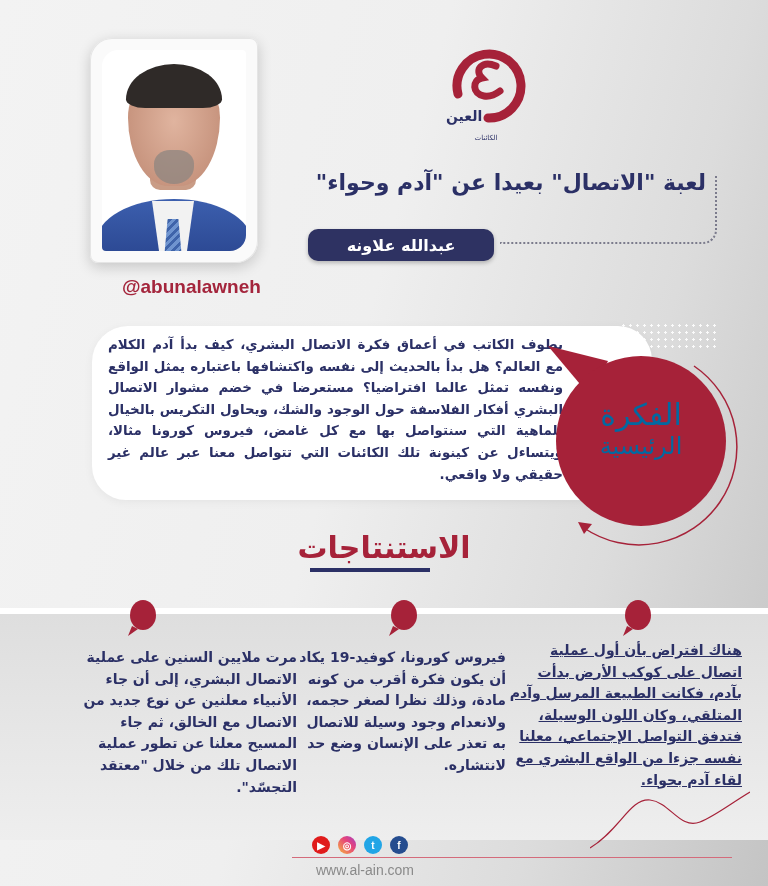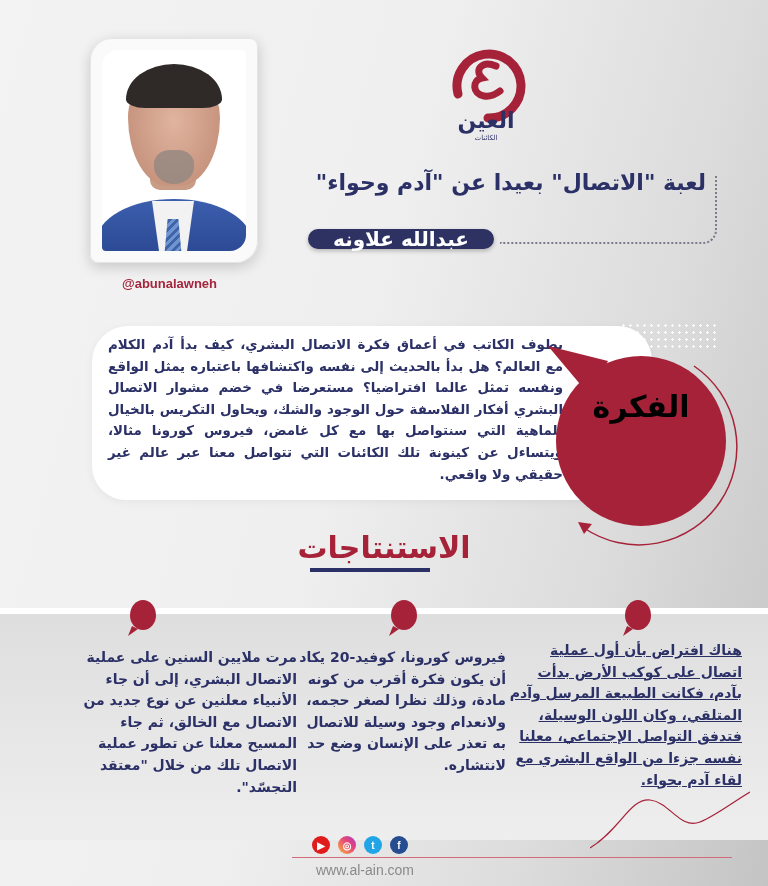--- a/index.html
+++ b/index.html
@@ -59,49 +59,49 @@
   }
   .photo .beard {
     position: absolute; left: 52px; top: 100px; width: 40px; height: 34px;
     background: #8d8580;
     border-radius: 40% 40% 50% 50%;
     opacity: 0.75;
   }
   .handle {
     left: 122px; top: 276px;
     font-family: "Liberation Sans", sans-serif;
-    font-weight: bold; font-size: 13px; color: #a4253c;
+    font-weight: bold; font-size: 19px; color: #a4253c;
   }
 
   
   .logo { left: 438px; top: 36px; width: 100px; height: 110px; }
   .logo-text {
-    left: 446px; top: 108px; width: 80px; text-align: center;
-    font-weight: bold; font-size: 22px; color: #2b3066; direction: rtl;
+    left: 446px; top: 108px; width: 80px; text-align: left;
+    font-weight: bold; font-size: 14px; color: #2b3066; direction: rtl;
   }
   .logo-sub {
     left: 446px; top: 134px; width: 80px; text-align: center;
     font-size: 7px; color: #2b3066; direction: rtl;
   }
 
   
   .title {
     right: 62px; top: 170px;
     direction: rtl; font-weight: bold; font-size: 22px; color: #2b3066;
     white-space: nowrap;
   }
   .title-bracket {
     left: 500px; top: 176px; width: 217px; height: 68px;
     border-right: 2px dotted #7b7b8c; border-bottom: 2px dotted #7b7b8c;
     border-bottom-right-radius: 14px;
   }
   .author-pill {
-    left: 308px; top: 229px; width: 186px; height: 20px;
+    left: 308px; top: 229px; width: 186px; height: 32px;
     background: #2e3262; border-radius: 10px;
-    color: #fff; font-weight: bold; font-size: 20px;
+    color: #fff; font-weight: bold; font-size: 16px;
     display: flex; align-items: center; justify-content: center; direction: rtl;
     box-shadow: 0 2px 4px rgba(0,0,0,0.25);
   }
 
   
   .idea-box {
     left: 92px; top: 326px; width: 560px; height: 174px;
     background: #ffffff; border-radius: 36px 34px 0 34px;
     box-shadow: 0 2px 10px rgba(0,0,0,0.05);
   }
@@ -121,22 +121,22 @@
   }
   .idea-tail {
     left: 548px; top: 346px; width: 60px; height: 50px;
     background: #a62239;
     clip-path: polygon(0 0, 100% 30%, 70% 100%);
   }
   .idea-ring {
     left: 544px; top: 346px; width: 200px; height: 200px;
   }
   .idea-label {
-    left: 566px; top: 390px; width: 150px; text-align: center;
-    color: #000000; font-weight: bold; direction: rtl; line-height: 1.15;
+    left: 566px; top: 398px; width: 150px; text-align: center;
+    color: #0369a1; font-weight: normal; direction: rtl; line-height: 1.15;
   }
   .idea-label .l1 { font-size: 30px; display: block; }
   .idea-label .l2 { font-size: 24px; display: block; }
 
   
   .concl-title {
     left: 0; width: 768px; top: 530px; text-align: center;
     direction: rtl; font-weight: bold; font-size: 30px; color: #a62239;
   }
   .concl-underline {
@@ -218,32 +218,33 @@
 <div class="abs idea-text">يطوف الكاتب في أعماق فكرة الاتصال البشري، كيف بدأ آدم الكلام مع العالم؟ هل بدأ بالحديث إلى نفسه واكتشافها باعتباره يمثل الواقع ونفسه تمثل عالما افتراضيا؟ مستعرضا في خضم مشوار الاتصال البشري أفكار الفلاسفة حول الوجود والشك، ويحاول التكريس بالخيال للماهية التي سنتواصل بها مع كل غامض، فيروس كورونا مثالا، ويتساءل عن كينونة تلك الكائنات التي تتواصل معنا عبر عالم غير حقيقي ولا واقعي.</div>
 <div class="abs idea-dots"></div>
 <div class="abs idea-tail"></div>
 <div class="abs idea-circle"></div>
 <svg class="abs idea-ring" viewBox="0 0 200 200">
   <path d="M 150 20 A 92 92 0 0 1 40 182" fill="none" stroke="#a62239" stroke-width="1.5"></path>
   <polygon points="34,176 48,178 40,188" fill="#a62239"></polygon>
 </svg>
 <div class="abs idea-label">
   <span class="l1">الفكرة</span>
+  <span class="l2">الرئيسية</span>
 </div>
 
 <div class="abs concl-title">الاستنتاجات</div>
 <div class="abs concl-underline"></div>
 <div class="abs concl-band"></div>
 
 <div class="abs bubble" style="left:625px; top:600px;"></div>
 <div class="abs bubble" style="left:391px; top:600px;"></div>
 <div class="abs bubble" style="left:130px; top:600px;"></div>
 
 <div class="abs col-text col1">هناك افتراض بأن أول عملية اتصال على كوكب الأرض بدأت بآدم، فكانت الطبيعة المرسل وآدم المتلقي، وكان اللون الوسيلة، فتدفق التواصل الإجتماعي، معلنا نفسه جزءا من الواقع البشري مع لقاء آدم بحواء.</div>
-<div class="abs col-text col2">فيروس كورونا، كوفيد-20 يكاد أن يكون فكرة أقرب من كونه مادة، وذلك نظرا لصغر حجمه، ولانعدام وجود وسيلة للاتصال به تعذر على الإنسان وضع حد لانتشاره.</div>
+<div class="abs col-text col2">فيروس كورونا، كوفيد-19 يكاد أن يكون فكرة أقرب من كونه مادة، وذلك نظرا لصغر حجمه، ولانعدام وجود وسيلة للاتصال به تعذر على الإنسان وضع حد لانتشاره.</div>
 <div class="abs col-text col3">مرت ملايين السنين على عملية الاتصال البشري، إلى أن جاء الأنبياء معلنين عن نوع جديد من الاتصال مع الخالق، ثم جاء المسيح معلنا عن تطور عملية الاتصال تلك من خلال "معتقد التجسّد".</div>
 
 <svg class="abs wave" viewBox="0 0 160 60">
   <path d="M 0 58 C 30 40, 40 8, 60 10 C 80 12, 90 40, 110 32 C 125 26, 140 14, 160 2" fill="none" stroke="#a62239" stroke-width="1.2"></path>
 </svg>
 
 <div class="abs socials">
   <div class="soc soc-yt">▶</div>
   <div class="soc soc-ig">◎</div>
   <div class="soc soc-tw">t</div>

